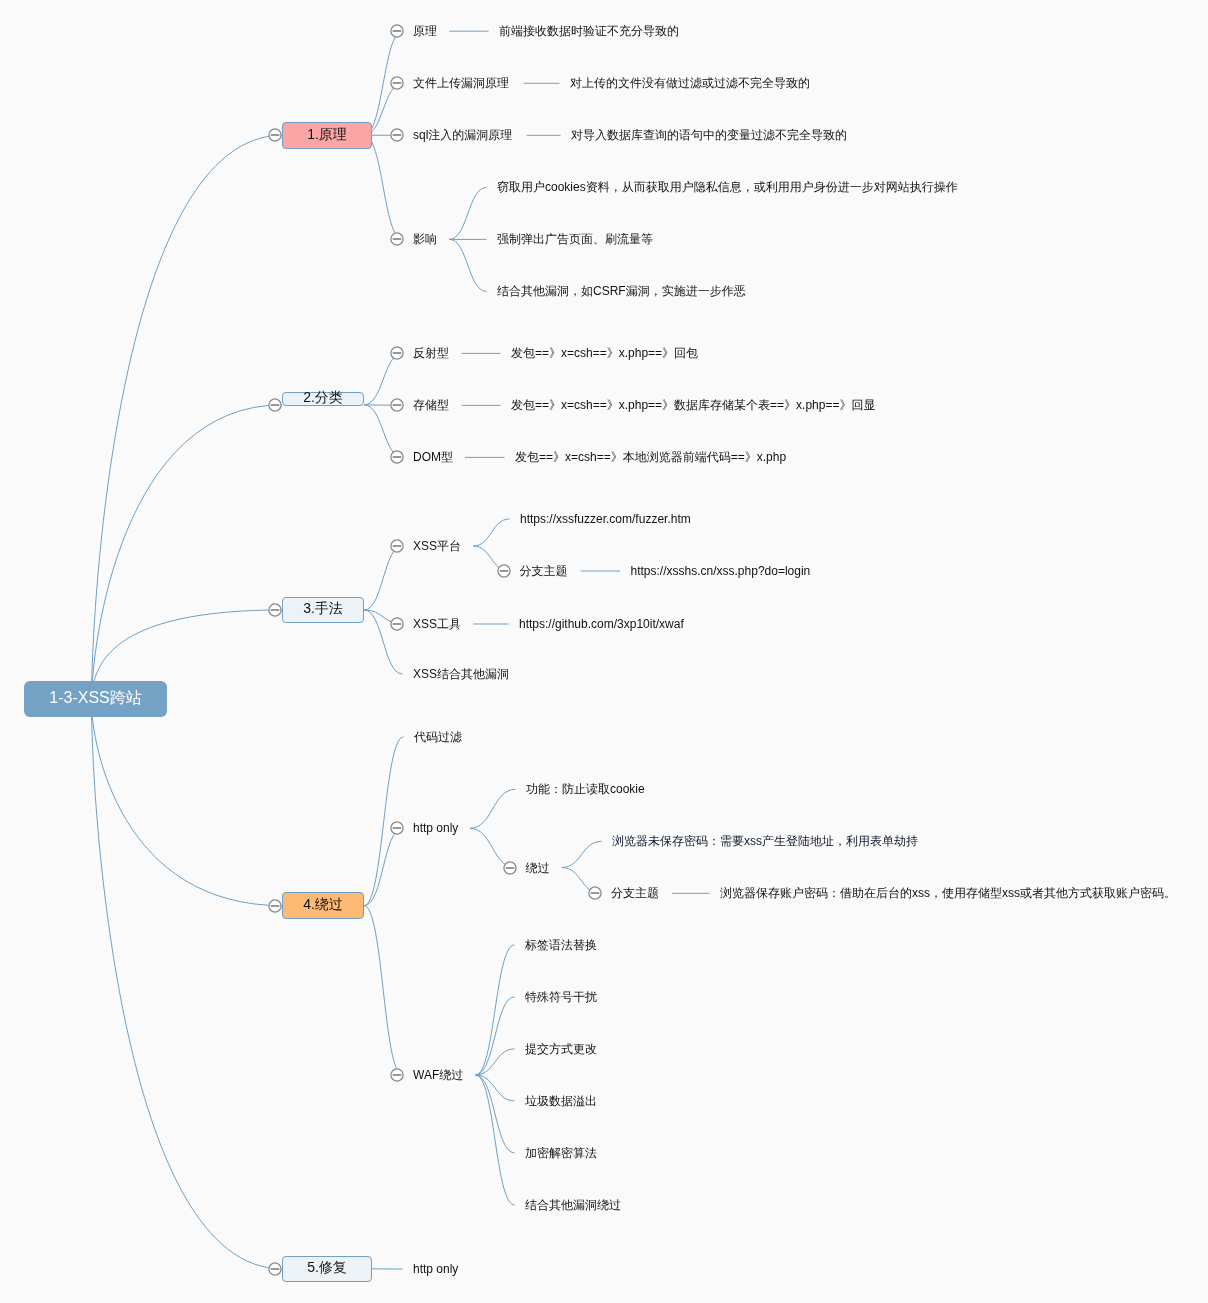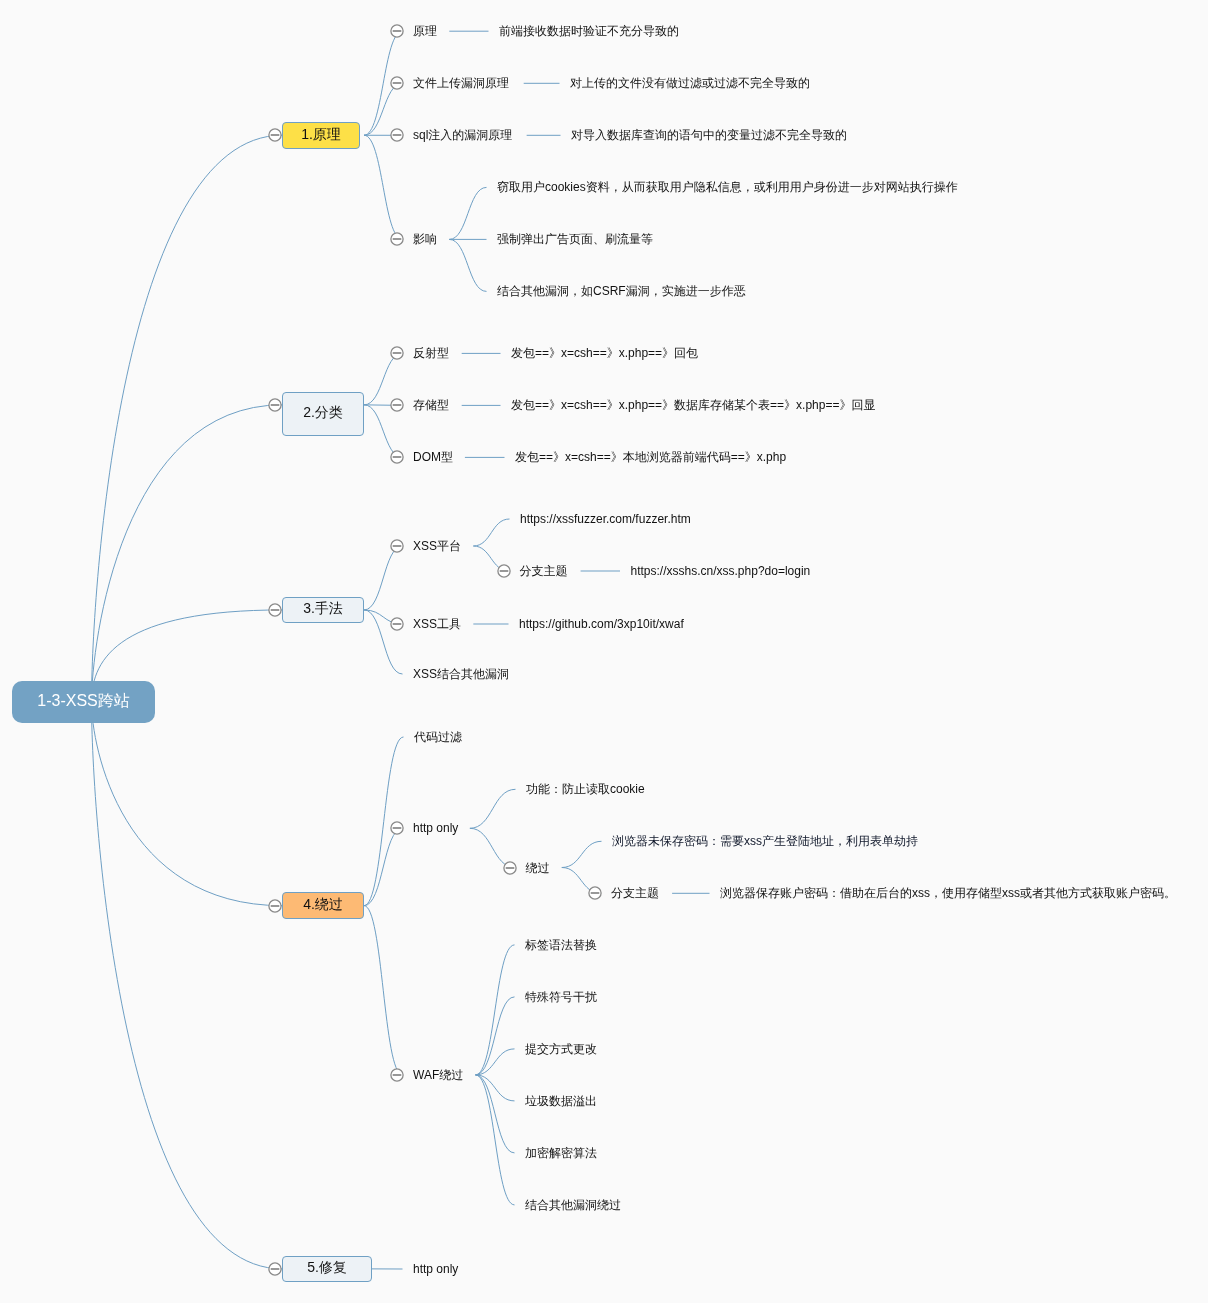--- a/index.html
+++ b/index.html
@@ -61,24 +61,24 @@
       <path d="M561.8,867.5 C581.15,867.5 581.15,893.3 600.5,893.3" fill="none" stroke="#6e9fc4" stroke-width="1"></path>
       <path d="M672.1,893.3 L709.5,893.3" fill="none" stroke="#6e9fc4" stroke-width="1"></path>
       <path d="M475.51875,1074.9 C495.009375,1074.9 495.009375,944.9 514.5,944.9" fill="none" stroke="#6e9fc4" stroke-width="1"></path>
       <path d="M475.51875,1074.9 C495.009375,1074.9 495.009375,996.9 514.5,996.9" fill="none" stroke="#6e9fc4" stroke-width="1"></path>
       <path d="M475.51875,1074.9 C495.009375,1074.9 495.009375,1048.9 514.5,1048.9" fill="none" stroke="#6e9fc4" stroke-width="1"></path>
       <path d="M475.51875,1074.9 C495.009375,1074.9 495.009375,1100.9 514.5,1100.9" fill="none" stroke="#6e9fc4" stroke-width="1"></path>
       <path d="M475.51875,1074.9 C495.009375,1074.9 495.009375,1152.9 514.5,1152.9" fill="none" stroke="#6e9fc4" stroke-width="1"></path>
       <path d="M475.51875,1074.9 C495.009375,1074.9 495.009375,1204.9 514.5,1204.9" fill="none" stroke="#6e9fc4" stroke-width="1"></path>
       <path d="M364,1268.85 L402.5,1269" fill="none" stroke="#6e9fc4" stroke-width="1"></path>
     </svg>
-    <div class="root-node" style="left: 12px; top: 681px; width: 143px; height: 42px; background: rgb(115, 162, 196); border-radius: 10px;">
+    <div class="root-node" style="left: 24px; top: 681px; width: 143px; height: 36px; background: rgb(115, 162, 196);">
       <span class="root-text" style="color: rgb(255, 255, 255);">1-3-XSS跨站</span>
     </div>
-    <div class="box-node" style="left: 282px; top: 122px; width: 78px; height: 26.5px; background: #fde047; border-color: rgb(111, 160, 196);">
+    <div class="box-node" style="left: 282px; top: 122px; width: 90px; height: 26.5px; background: #fca5a5; border-color: rgb(111, 160, 196);">
       <span class="box-text" style="color: rgb(17, 17, 17);">1.原理</span>
     </div>
     <div class="expander" style="left: 268.2px; top: 128.25px;">
       <svg width="14" height="14" viewBox="0 0 14 14">
         <circle cx="7" cy="7" r="6.1" fill="#ffffff" stroke="#8a8a8a" stroke-width="1.3"></circle>
         <line x1="2.7" y1="7" x2="11.3" y2="7" stroke="#5a5a5a" stroke-width="1.25"></line>
       </svg>
     </div>
     <div class="plain-node" style="left: 413px; top: 25.2px; color: rgb(17, 17, 17);"><span>原理</span></div>
     <div class="expander" style="left: 390px; top: 24.2px;">
@@ -107,21 +107,21 @@
     <div class="plain-node" style="left: 413px; top: 233.4px; color: rgb(17, 17, 17);"><span>影响</span></div>
     <div class="expander" style="left: 390px; top: 232.4px;">
       <svg width="14" height="14" viewBox="0 0 14 14">
         <circle cx="7" cy="7" r="6.1" fill="#ffffff" stroke="#8a8a8a" stroke-width="1.3"></circle>
         <line x1="2.7" y1="7" x2="11.3" y2="7" stroke="#5a5a5a" stroke-width="1.25"></line>
       </svg>
     </div>
     <div class="plain-node" style="left: 497px; top: 181.4px; color: rgb(17, 17, 17);"><span>窃取用户cookies资料，从而获取用户隐私信息，或利用用户身份进一步对网站执行操作</span></div>
     <div class="plain-node" style="left: 497px; top: 233.4px; color: rgb(17, 17, 17);"><span>强制弹出广告页面、刷流量等</span></div>
     <div class="plain-node" style="left: 497px; top: 285.4px; color: rgb(17, 17, 17);"><span>结合其他漏洞，如CSRF漏洞，实施进一步作恶</span></div>
-    <div class="box-node" style="left: 282px; top: 391.6px; width: 82px; height: 44px; background: rgb(237, 242, 246); border-color: rgb(111, 160, 196);">
+    <div class="box-node" style="left: 282px; top: 391.6px; width: 82px; height: 14px; background: rgb(237, 242, 246); border-color: rgb(111, 160, 196);">
       <span class="box-text" style="color: rgb(17, 17, 17);">2.分类</span>
     </div>
     <div class="expander" style="left: 268.2px; top: 397.85px;">
       <svg width="14" height="14" viewBox="0 0 14 14">
         <circle cx="7" cy="7" r="6.1" fill="#ffffff" stroke="#8a8a8a" stroke-width="1.3"></circle>
         <line x1="2.7" y1="7" x2="11.3" y2="7" stroke="#5a5a5a" stroke-width="1.25"></line>
       </svg>
     </div>
     <div class="plain-node" style="left: 413px; top: 347.4px; color: rgb(17, 17, 17);"><span>反射型</span></div>
     <div class="expander" style="left: 390px; top: 346.4px;">

